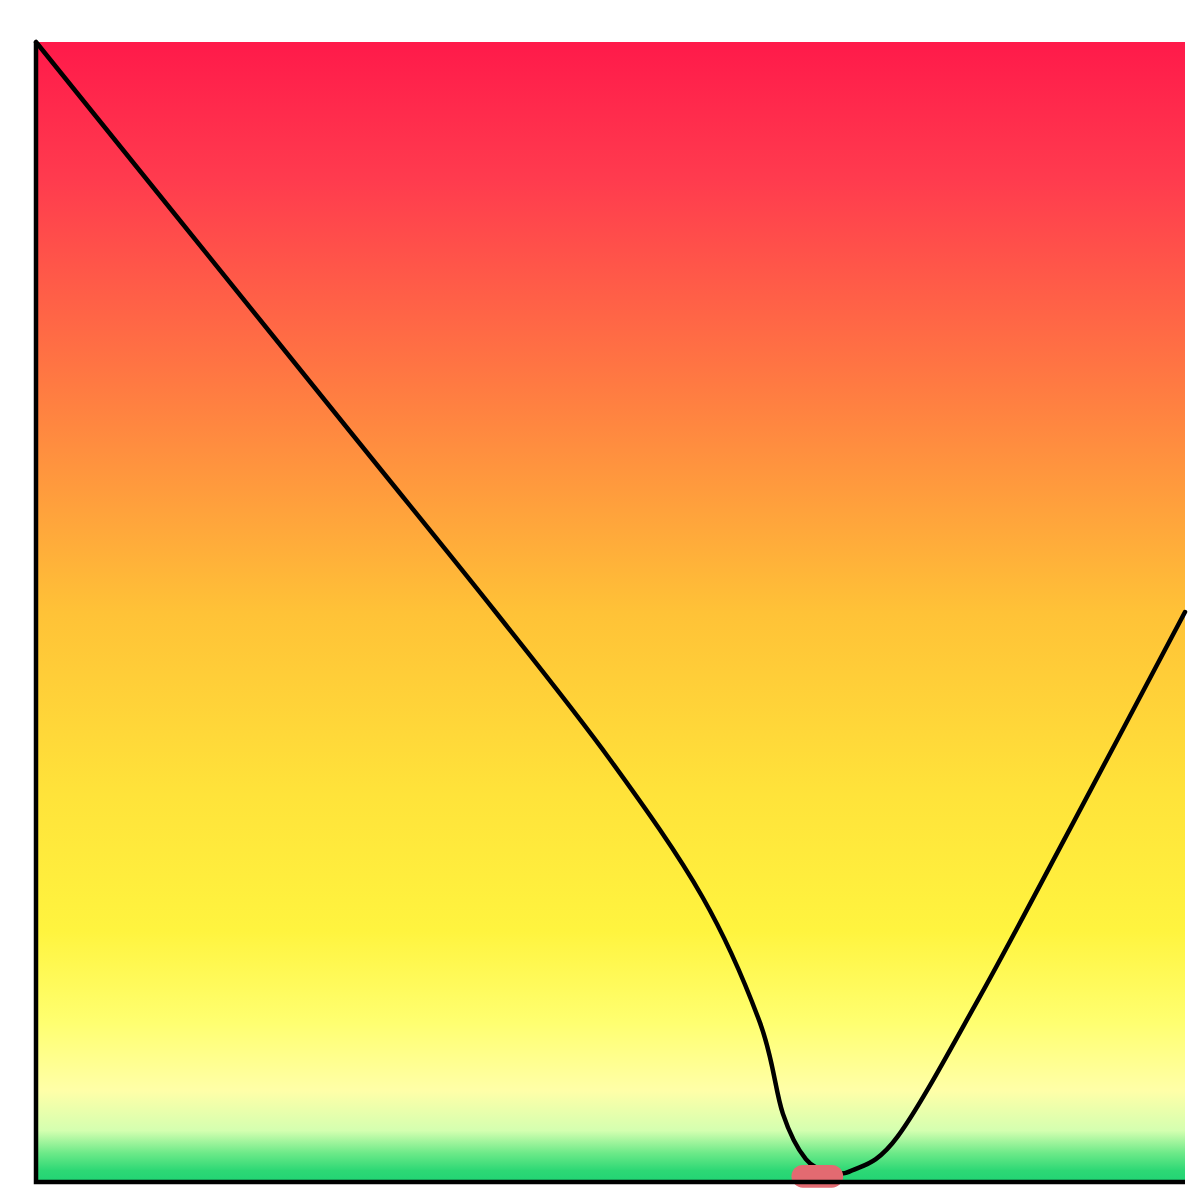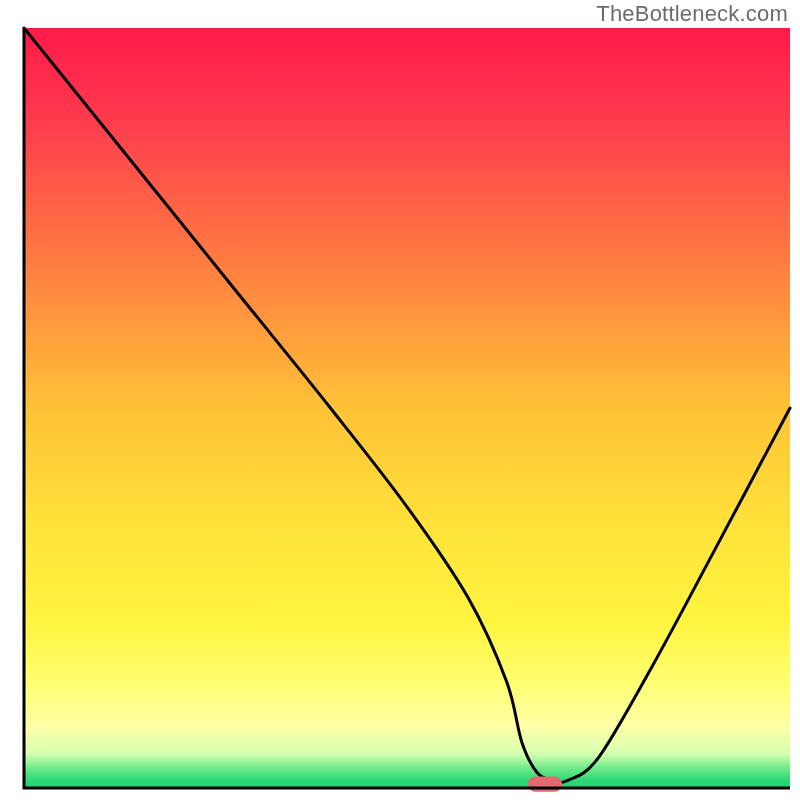--- a/index.html
+++ b/index.html
@@ -27,21 +27,20 @@
   svg.plot {
     position: absolute;
     left: 0;
     top: 0;
   }
 </style>
 </head>
 <body>
 
 <div class="container">
-  <div class="watermark">TheBottleneck.com</div>
 
   <svg class="plot" width="800" height="800" viewBox="0 0 800 800">
     <defs>
       <linearGradient id="bg-grad" x1="0" y1="0" x2="0" y2="1">
           <stop offset="0.00%" stop-color="#ff1a4a"></stop>
           <stop offset="12.00%" stop-color="#ff3b4e"></stop>
           <stop offset="30.00%" stop-color="#ff7a42"></stop>
           <stop offset="50.00%" stop-color="#ffc237"></stop>
           <stop offset="66.00%" stop-color="#ffe33a"></stop>
           <stop offset="78.00%" stop-color="#fff43f"></stop>

